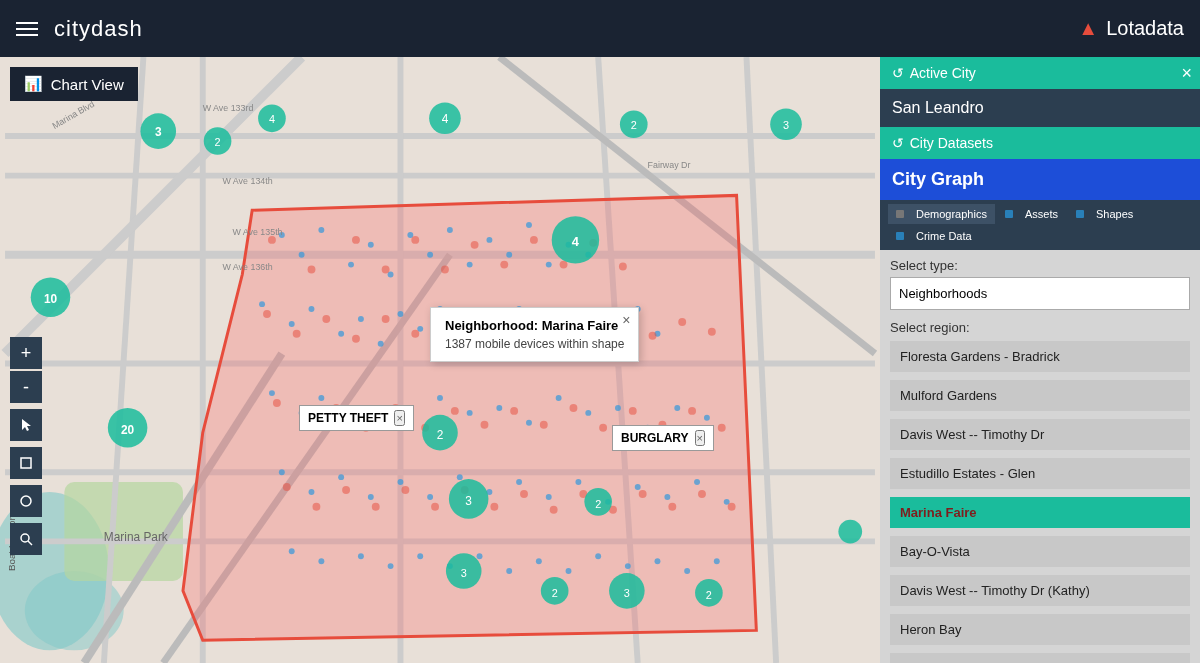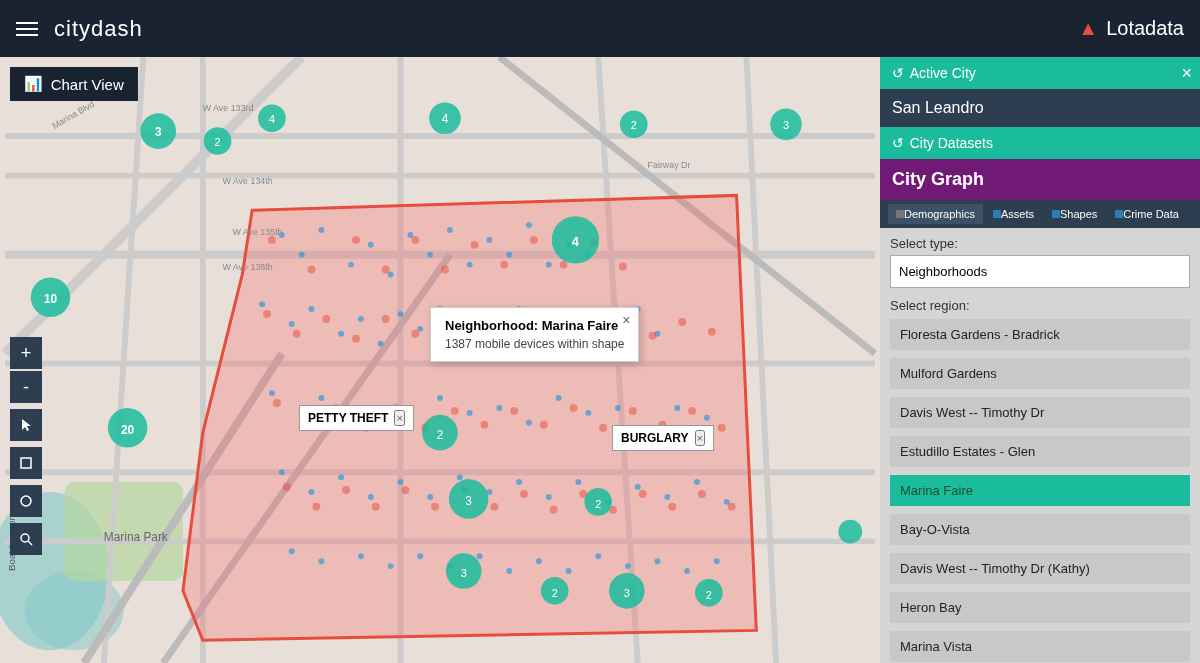--- a/index.html
+++ b/index.html
@@ -180,21 +180,21 @@
     .datasets-header {
       background: #1abc9c;
       color: white;
       padding: 8px 12px;
       font-size: 14px;
       display: flex;
       align-items: center;
       gap: 6px;
     }
     .city-graph-title {
-      background: #701a75;
+      background: #1d4ed8;
       color: white;
       padding: 10px 12px;
       font-size: 18px;
       font-weight: bold;
     }
 
     
     .tabs-row {
       display: flex;
       background: #2c3e50;
@@ -203,21 +203,21 @@
       flex-wrap: wrap;
     }
     .tab {
       padding: 4px 8px;
       font-size: 11px;
       cursor: pointer;
       color: white;
       border: none;
       display: flex;
       align-items: center;
-      gap: 0;
+      gap: 12px;
       background: transparent;
     }
     .tab.active { background: #3d5166; }
     .tab-icon { width: 8px; height: 8px; display: inline-block; border-radius: 1px; }
 
     
     .select-section {
       background: #d5d5d5;
       padding: 8px 10px;
       flex: 1;
@@ -253,21 +253,21 @@
       overflow-y: auto;
       flex: 1;
     }
     .region-item {
       padding: 8px 10px;
       font-size: 13px;
       cursor: pointer;
       color: #222;
       background: #c8c8c8;
     }
-    .region-item.active { background: #1abc9c; color: #14532d; }
+    .region-item.active { background: #1abc9c; color: #7f1d1d; font-weight: bold; }
   </style>
 </head>
 <body>
 
 <div class="header">
   <div class="header-left">
     <div class="hamburger-icon">
       <span></span>
         <span></span>
         <span></span>

